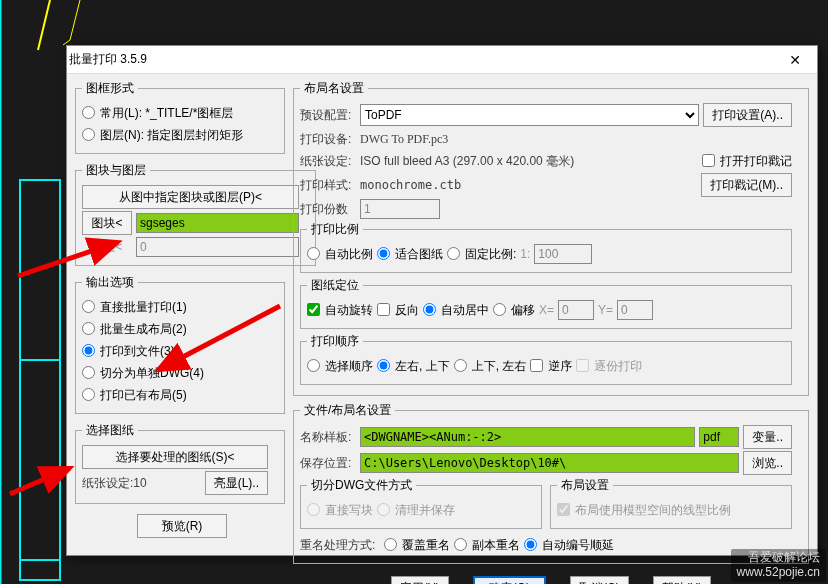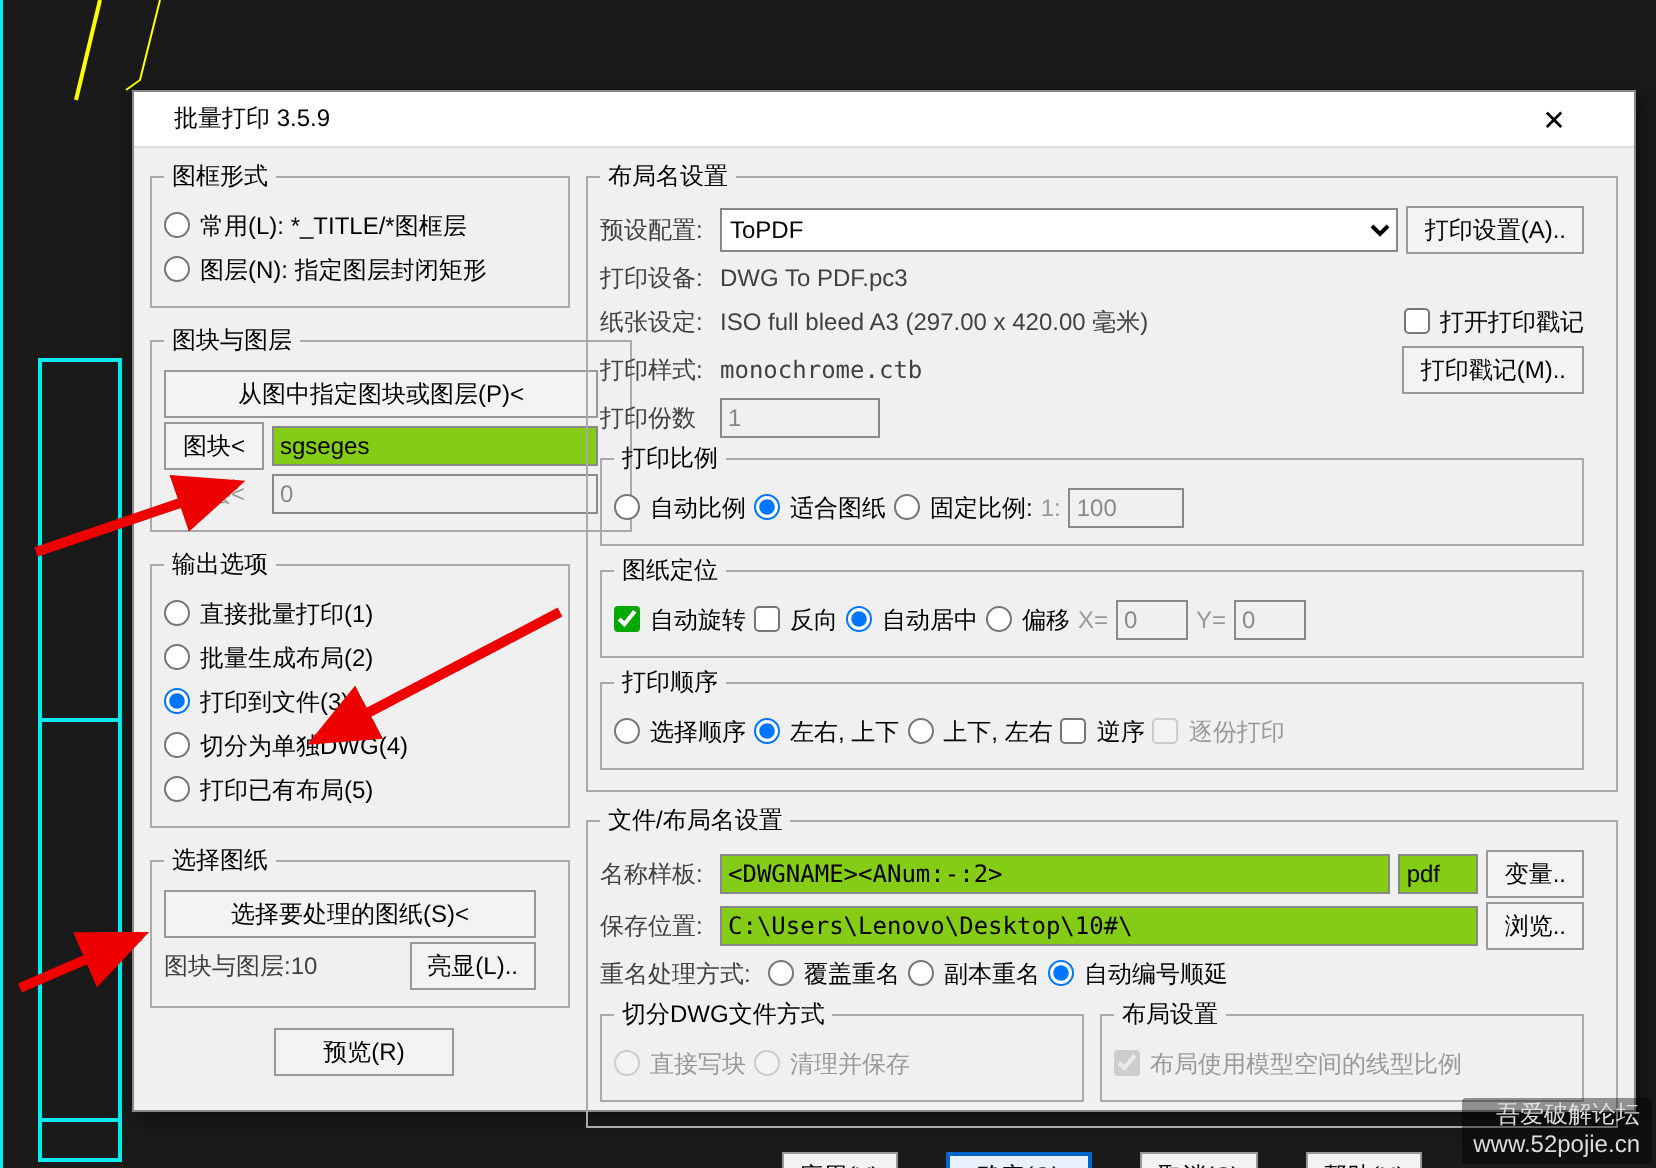--- a/index.html
+++ b/index.html
@@ -1,20 +1,20 @@
 <!DOCTYPE html>
 <html><head>
 <meta charset="utf-8">
 <style>
 * { box-sizing: border-box; font-family: "Microsoft YaHei", SimSun, Arial, sans-serif; font-size: 12px; }
 body { margin: 0; width: 828px; height: 584px; background: #1a1a1a; position: relative; overflow: hidden; }
 .drawing { position: absolute; top: 0; left: 0; width: 828px; height: 584px; }
 .drawing svg { width: 100%; height: 100%; }
 .dialog { position: absolute; left: 66px; top: 45px; width: 752px; height: 511px; background: #f0f0f0; border: 1px solid #888; box-shadow: 3px 3px 10px rgba(0,0,0,0.5); }
-.titlebar { height: 28px; display: flex; align-items: center; padding: 0 20px; background: #fff; border-bottom: 1px solid #ddd; }
+.titlebar { height: 28px; display: flex; align-items: center; padding: 0 2px; background: #fff; border-bottom: 1px solid #ddd; }
 .titlebar .title { flex: 1; }
 .titlebar .close { width: 40px; text-align: center; font-size: 14px; cursor: pointer; }
 .content { display: flex; padding: 6px 8px 6px 8px; gap: 8px; height: calc(100% - 28px); }
 .left { width: 210px; display: flex; flex-direction: column; gap: 4px; }
 .right { flex: 1; display: flex; flex-direction: column; gap: 2px; }
 fieldset { border: 1px solid #aaa; margin: 0 0 4px 0; padding: 4px 16px 6px 6px; }
 legend { padding: 0 4px; }
 .row { display: flex; align-items: center; gap: 4px; margin: 2px 0; min-height: 20px; }
 .radio, .check { display: inline-flex; align-items: flex-start; gap: 3px; }
 .radio input, .check input { margin: 0 2px 0 0; position: relative; top: 1px; }
@@ -113,40 +113,40 @@
               <span>打印已有布局(5)</span>
             </label>
           </div>
       </fieldset>
       <fieldset>
         <legend>选择图纸</legend>
         <div class="row">
             <button style="width:100%">选择要处理的图纸(S)&lt;</button>
           </div>
         <div class="row">
-          <span class="lbl" style="flex:1">图块与图层:10</span>
+          <span class="lbl" style="flex:1">纸张设定:10</span>
           <button>亮显(L)..</button>
         </div>
       </fieldset>
       <div class="row" style="justify-content:center;padding-left:4px">
         <button style="width:90px">预览(R)</button>
       </div>
     </div>
 
     <div class="right">
       <fieldset>
         <legend>布局名设置</legend>
         <div class="row">
           <span class="lbl" style="width:56px">预设配置:</span>
           <select style="flex:1"><option>ToPDF</option></select>
           <button>打印设置(A)..</button>
         </div>
         <div class="row">
           <span class="lbl" style="width:56px">打印设备:</span>
-          <span class="lbl" style="flex:1;font-family:Liberation Sans, sans-serif">DWG To PDF.pc3</span>
+          <span class="lbl" style="flex:1;font-family:Liberation Serif, serif">DWG To PDF.pc3</span>
         </div>
         <div class="row">
           <span class="lbl" style="width:56px">纸张设定:</span>
           <span class="lbl" style="flex:1;font-family:Liberation Sans, sans-serif">ISO full bleed A3 (297.00 x 420.00 毫米)</span>
           <label class="check">
               <input type="checkbox" style="">
               <span>打开打印戳记</span>
             </label>
         </div>
         <div class="row">
@@ -234,35 +234,20 @@
         <div class="row">
           <span class="lbl" style="width:56px">名称样板:</span>
           <input type="text" style="flex: 1 1 0%; font-family: Consolas, monospace;" value="&lt;DWGNAME&gt;&lt;ANum:-:2&gt;">
           <input type="text" style="width: 40px;" value="pdf">
           <button>变量..</button>
         </div>
         <div class="row">
           <span class="lbl" style="width:56px">保存位置:</span>
           <input type="text" style="flex: 1 1 0%; font-family: Consolas, monospace;" value="C:\Users\Lenovo\Desktop\10#\">
           <button>浏览..</button>
-        </div>
-        <div class="row">
-          <span class="lbl" style="width:80px">重名处理方式:</span>
-          <label class="radio">
-              <input type="radio" name="ren" style="">
-              <span>覆盖重名</span>
-            </label>
-          <label class="radio">
-              <input type="radio" name="ren" style="">
-              <span>副本重名</span>
-            </label>
-          <label class="radio">
-              <input type="radio" name="ren" checked="" style="">
-              <span>自动编号顺延</span>
-            </label>
         </div>
         <div class="row" style="gap:8px;align-items:stretch">
           <fieldset style="flex:1">
             <legend>切分DWG文件方式</legend>
             <div class="row">
               <label class="radio" style="color:#999">
                   <input type="radio" name="sp" disabled="" style="">
                   <span>直接写块</span>
                 </label>
               <label class="radio" style="color:#999">
@@ -274,20 +259,35 @@
           <fieldset style="flex:1">
             <legend>布局设置</legend>
             <div class="row">
               <label class="check" style="color:#999">
                   <input type="checkbox" disabled="" checked="" style="">
                   <span>布局使用模型空间的线型比例</span>
                 </label>
             </div>
           </fieldset>
         </div>
+        <div class="row">
+          <span class="lbl" style="width:80px">重名处理方式:</span>
+          <label class="radio">
+              <input type="radio" name="ren" style="">
+              <span>覆盖重名</span>
+            </label>
+          <label class="radio">
+              <input type="radio" name="ren" style="">
+              <span>副本重名</span>
+            </label>
+          <label class="radio">
+              <input type="radio" name="ren" checked="" style="">
+              <span>自动编号顺延</span>
+            </label>
+        </div>
       </fieldset>
 
       <div class="bottom-buttons">
         <button>应用(Y)</button>
         <button class="primary">确定(O)</button>
         <button>取消(C)</button>
         <button>帮助(H)</button>
       </div>
     </div>
   </div>

